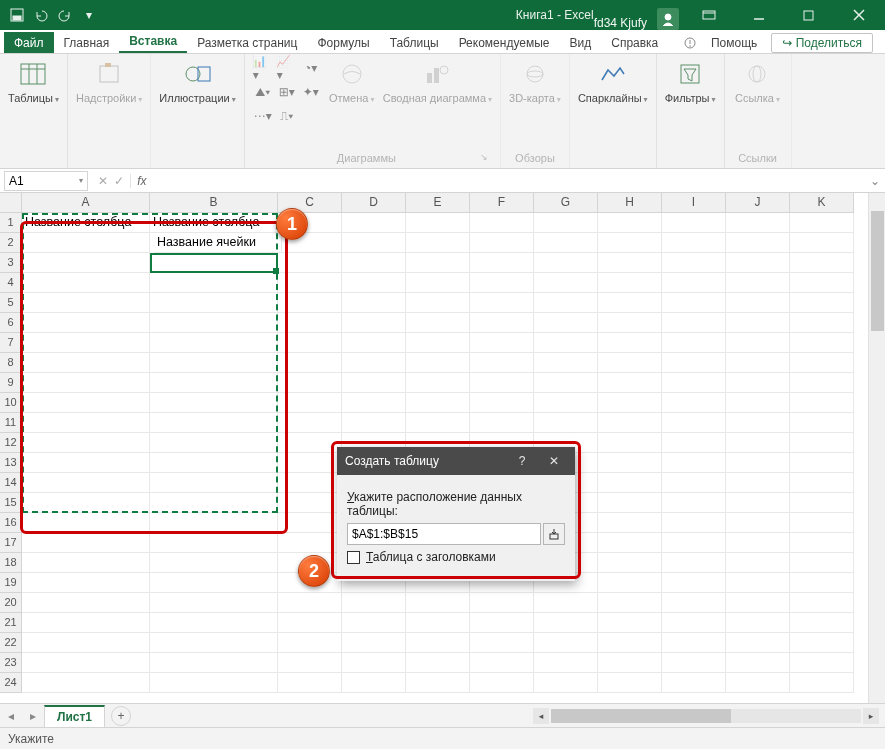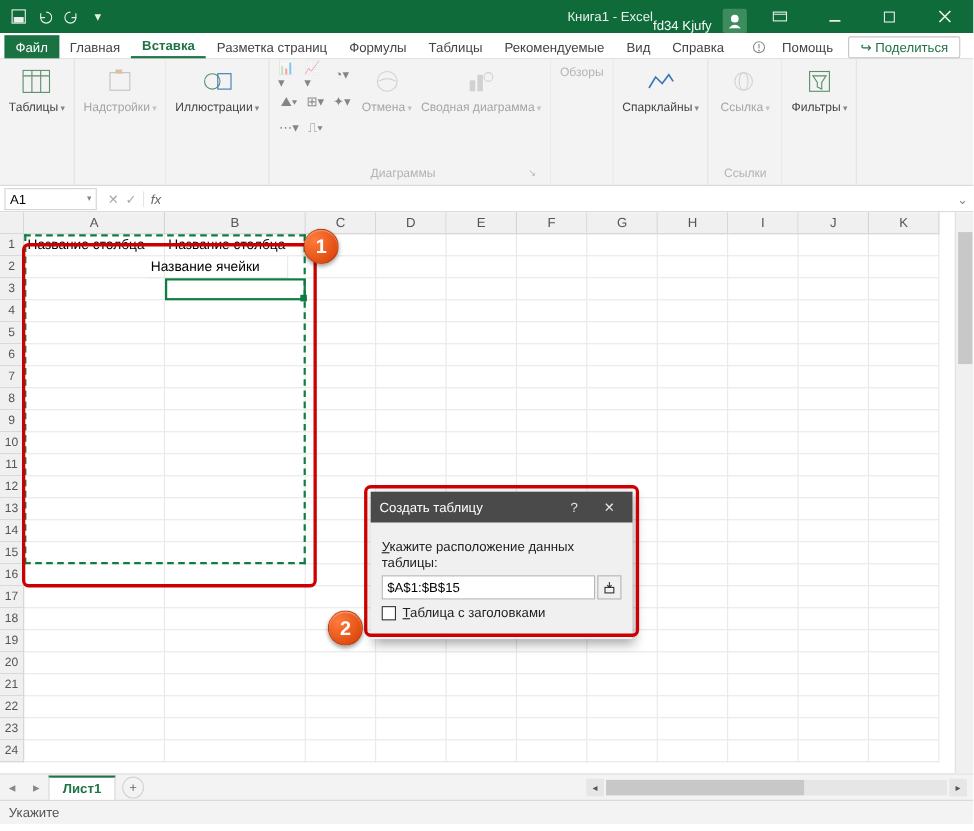--- a/index.html
+++ b/index.html
@@ -262,62 +262,73 @@
           </div>
           <div class="lbl drop-arrow">Сводная диаграмма</div>
         </div>
     </div>
     <div style="display:flex;width:100%;align-items:center;">
         <div class="rlabel" style="flex:1;text-align:center">Диаграммы</div>
         <div class="dialog-launcher">↘</div>
       </div>
   </div>
   <div class="group disabled">
+    <div class="controls">
+        <div class="vbtn">
+          <div class="icon">
+            <svg width="24" height="22">
+              <circle cx="12" cy="11" r="8" fill="none" stroke="#aaa"></circle>
+              <ellipse cx="12" cy="11" rx="8" ry="3" fill="none" stroke="#aaa"></ellipse>
+            </svg>
+          </div>
+          <div class="lbl drop-arrow">3D-карта</div>
+        </div>
+      </div>
     <div class="rlabel">Обзоры</div>
   </div>
   <div class="group">
     <div class="controls">
         <div class="vbtn">
           <div class="icon">
             <svg width="26" height="20">
               <polyline points="2,16 8,6 14,12 20,4 24,10" fill="none" stroke="#3b78b5" stroke-width="1.5"></polyline>
             </svg>
           </div>
           <div class="lbl drop-arrow">Спарклайны</div>
         </div>
       </div>
     <div class="rlabel"></div>
   </div>
+  <div class="group">
+    <div class="controls">
+        <div class="vbtn">
+          <div class="icon">
+            <svg width="22" height="22">
+              <rect x="2" y="2" width="18" height="18" fill="none" stroke="#5b8f6a"></rect>
+              <path d="M5 6 L17 6 L13 12 L13 18 L9 16 L9 12 Z" fill="none" stroke="#5b8f6a"></path>
+            </svg>
+          </div>
+          <div class="lbl drop-arrow">Фильтры</div>
+        </div>
+      </div>
+    <div class="rlabel"></div>
+  </div>
   <div class="group disabled">
     <div class="controls">
         <div class="vbtn">
           <div class="icon">
             <svg width="26" height="20">
               <circle cx="12" cy="10" r="8" fill="none" stroke="#aaa"></circle>
               <ellipse cx="12" cy="10" rx="4" ry="8" fill="none" stroke="#aaa"></ellipse>
             </svg>
           </div>
           <div class="lbl drop-arrow">Ссылка</div>
         </div>
       </div>
     <div class="rlabel">Ссылки</div>
-  </div>
-  <div class="group">
-    <div class="controls">
-        <div class="vbtn">
-          <div class="icon">
-            <svg width="22" height="22">
-              <rect x="2" y="2" width="18" height="18" fill="none" stroke="#5b8f6a"></rect>
-              <path d="M5 6 L17 6 L13 12 L13 18 L9 16 L9 12 Z" fill="none" stroke="#5b8f6a"></path>
-            </svg>
-          </div>
-          <div class="lbl drop-arrow">Фильтры</div>
-        </div>
-      </div>
-    <div class="rlabel"></div>
   </div>
 </div>
 
 <div class="fbar">
   <div class="namebox">
       <span>A1</span>
       <span class="arrow">▾</span>
     </div>
   <div class="fbar-btns">
     <span>✕</span>
@@ -375,21 +386,21 @@
       <div class="cell" style="left: 256px; top: 0px; width: 64px;"></div>
       <div class="cell" style="left: 320px; top: 0px; width: 64px;"></div>
       <div class="cell" style="left: 384px; top: 0px; width: 64px;"></div>
       <div class="cell" style="left: 448px; top: 0px; width: 64px;"></div>
       <div class="cell" style="left: 512px; top: 0px; width: 64px;"></div>
       <div class="cell" style="left: 576px; top: 0px; width: 64px;"></div>
       <div class="cell" style="left: 640px; top: 0px; width: 64px;"></div>
       <div class="cell" style="left: 704px; top: 0px; width: 64px;"></div>
       <div class="cell" style="left: 768px; top: 0px; width: 64px;"></div>
       <div class="cell" style="left: 0px; top: 20px; width: 128px;"></div>
-      <div class="cell" style="left: 112px; top: 20px; width: 128px;">Название ячейки</div>
+      <div class="cell" style="left: 132px; top: 20px; width: 128px;">Название ячейки</div>
       <div class="cell" style="left: 256px; top: 20px; width: 64px;"></div>
       <div class="cell" style="left: 320px; top: 20px; width: 64px;"></div>
       <div class="cell" style="left: 384px; top: 20px; width: 64px;"></div>
       <div class="cell" style="left: 448px; top: 20px; width: 64px;"></div>
       <div class="cell" style="left: 512px; top: 20px; width: 64px;"></div>
       <div class="cell" style="left: 576px; top: 20px; width: 64px;"></div>
       <div class="cell" style="left: 640px; top: 20px; width: 64px;"></div>
       <div class="cell" style="left: 704px; top: 20px; width: 64px;"></div>
       <div class="cell" style="left: 768px; top: 20px; width: 64px;"></div>
       <div class="cell" style="left: 0px; top: 40px; width: 128px;"></div>

